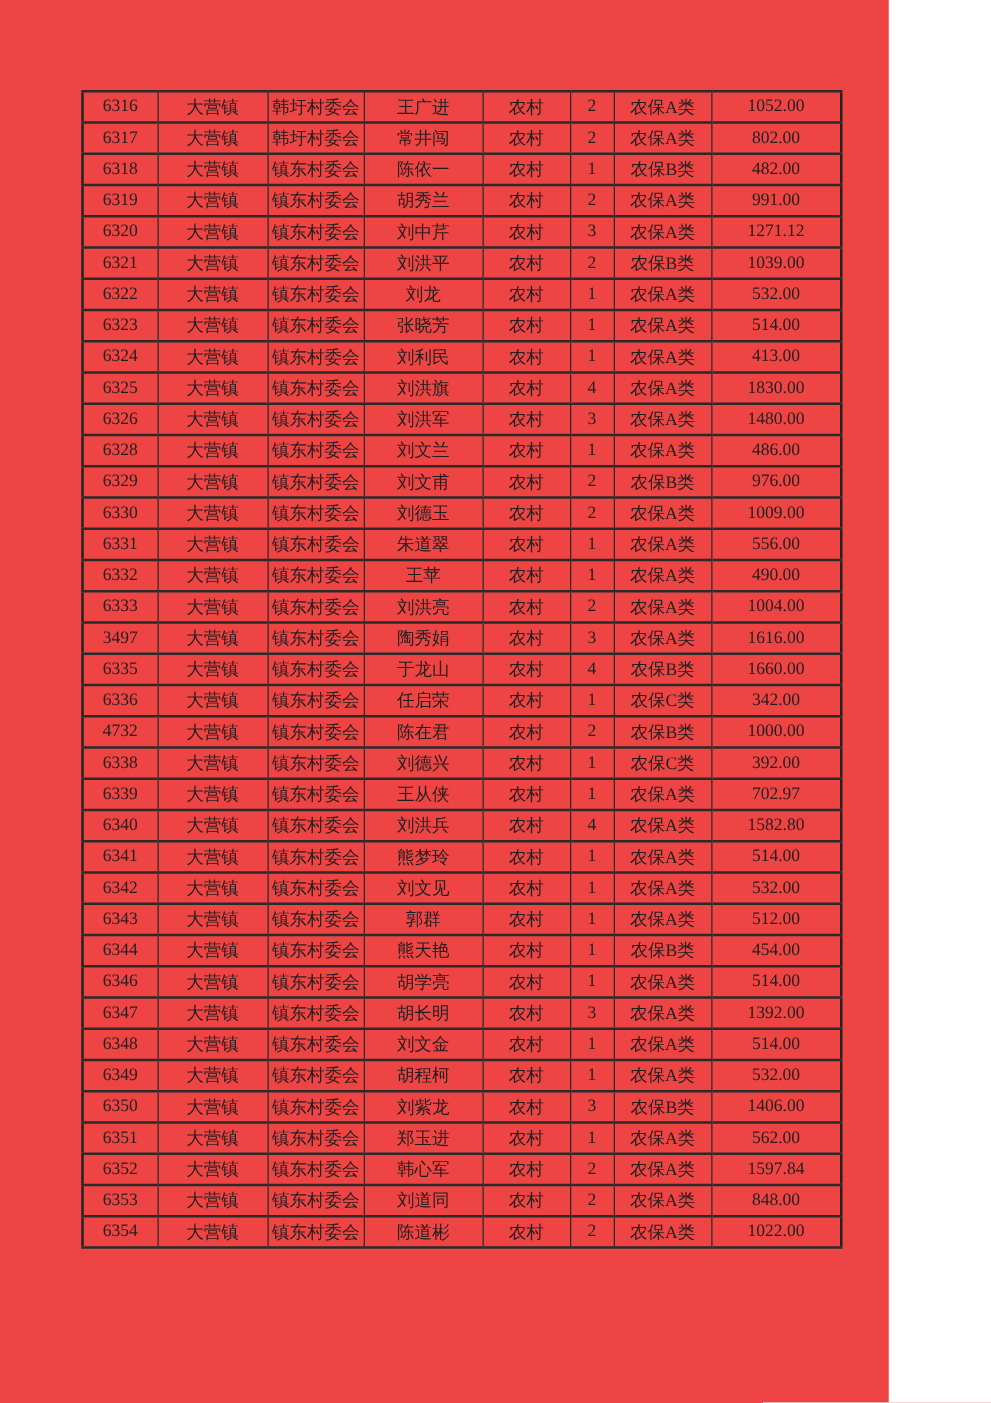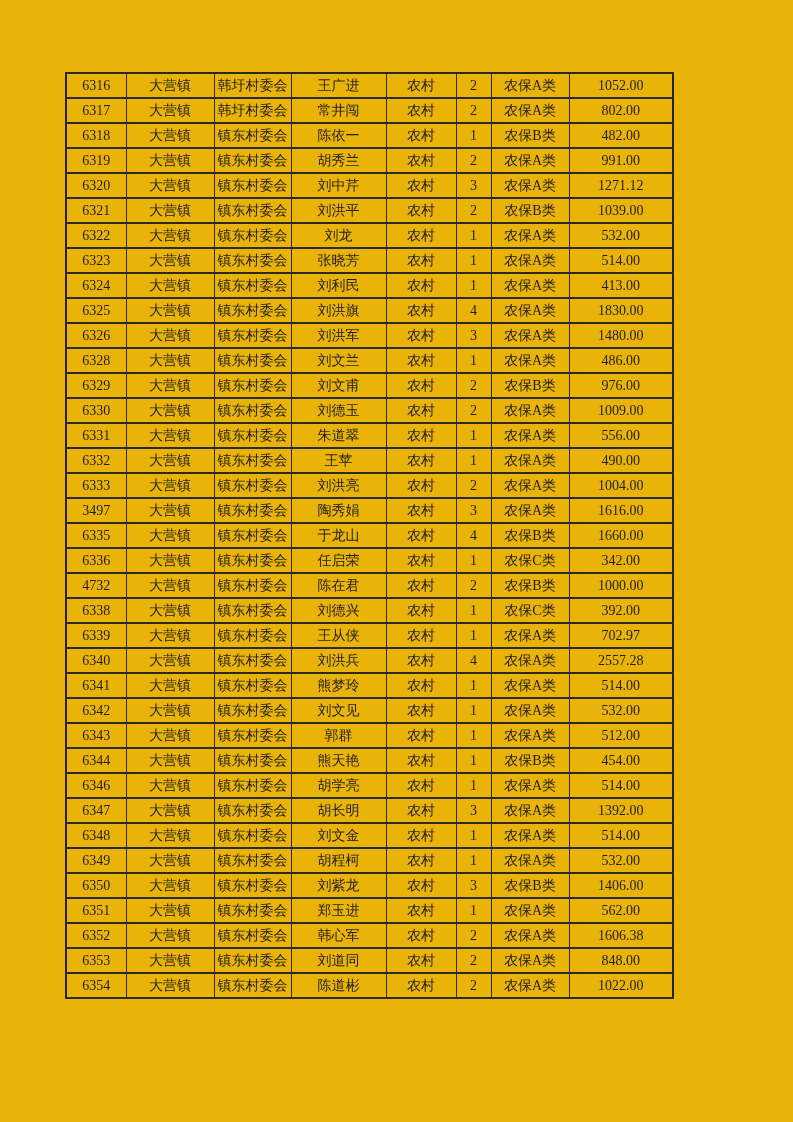--- a/index.html
+++ b/index.html
@@ -9,23 +9,23 @@
   }
   body {
     width: 793px;
     height: 1122px;
     position: relative;
     font-family: "Liberation Serif", "DejaVu Serif", serif;
   }
   .page {
     position: absolute;
     left: 0; top: 0;
-    width: 793px;
+    width: 711px;
     height: 1122px;
-    background: #eab308;
+    background: #ef4444;
   }
   table.roster {
     position: absolute;
     left: 65px;
     top: 72px;
     width: 607px;
     border-collapse: collapse;
     table-layout: fixed;
     border: 2px solid #222222;
   }
@@ -299,21 +299,21 @@
           <td>702.97</td>
         </tr>
         <tr>
           <td>6340</td>
           <td>大营镇</td>
           <td>镇东村委会</td>
           <td>刘洪兵</td>
           <td>农村</td>
           <td>4</td>
           <td>农保A类</td>
-          <td>2557.28</td>
+          <td>1582.80</td>
         </tr>
         <tr>
           <td>6341</td>
           <td>大营镇</td>
           <td>镇东村委会</td>
           <td>熊梦玲</td>
           <td>农村</td>
           <td>1</td>
           <td>农保A类</td>
           <td>514.00</td>
@@ -409,21 +409,21 @@
           <td>562.00</td>
         </tr>
         <tr>
           <td>6352</td>
           <td>大营镇</td>
           <td>镇东村委会</td>
           <td>韩心军</td>
           <td>农村</td>
           <td>2</td>
           <td>农保A类</td>
-          <td>1606.38</td>
+          <td>1597.84</td>
         </tr>
         <tr>
           <td>6353</td>
           <td>大营镇</td>
           <td>镇东村委会</td>
           <td>刘道同</td>
           <td>农村</td>
           <td>2</td>
           <td>农保A类</td>
           <td>848.00</td>

